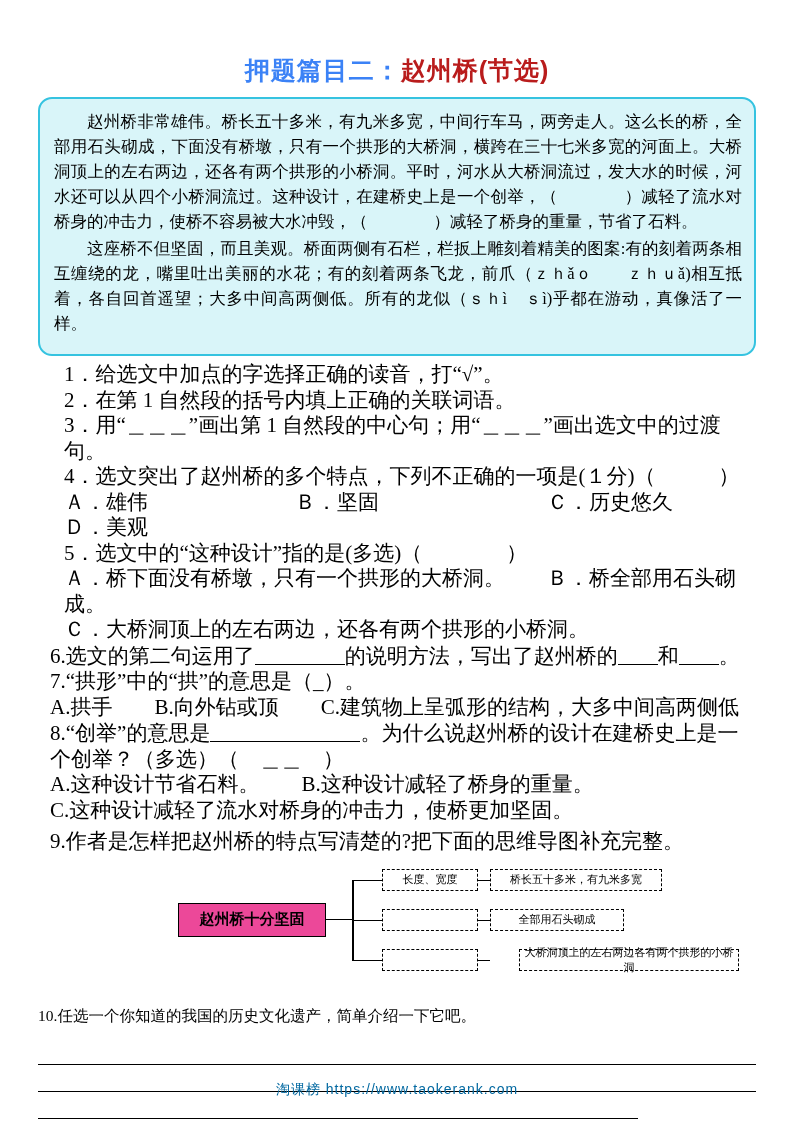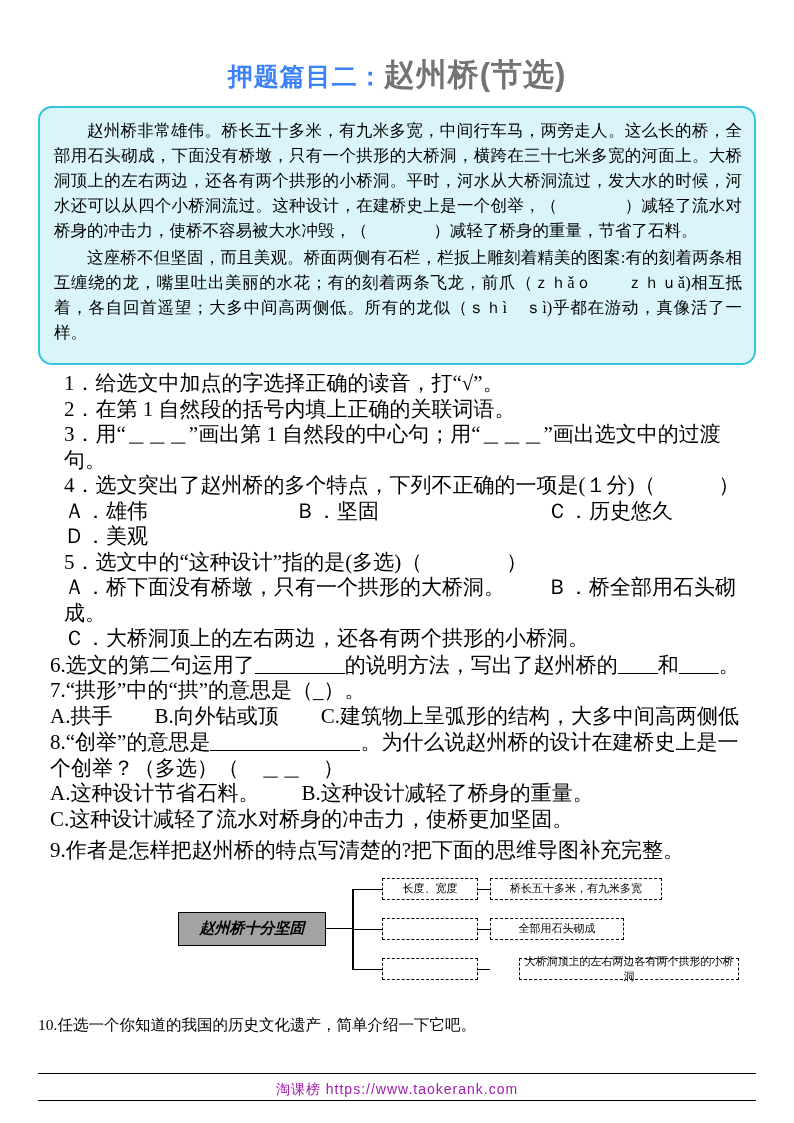--- a/index.html
+++ b/index.html
@@ -34,22 +34,22 @@
   .title-blue {
     font-family: "Liberation Sans", "DejaVu Sans", sans-serif;
     font-weight: bold;
     font-size: 25px;
     color: #3b82f6;
     letter-spacing: 1px;
   }
   .title-red {
     font-family: "Liberation Sans", "DejaVu Sans", sans-serif;
     font-weight: bold;
-    font-size: 31px;
-    color: #737373;
+    font-size: 25px;
+    color: #b91c1c;
     letter-spacing: 1px;
   }
 
   
   .passage-box {
     border: 2px solid #35c3e0;
     border-radius: 14px;
     background: #d9f5f9;
     padding: 10px 12px 18px 14px;
     box-sizing: border-box;
@@ -101,22 +101,21 @@
     width: 148px;
     height: 34px;
     border: 1.5px solid #000;
     box-sizing: border-box;
     display: flex;
     align-items: center;
     justify-content: center;
     font-size: 15px;
     font-weight: bold;
     font-family: "Liberation Sans", "DejaVu Sans", sans-serif;
-    background: #a3a3a3;
-    font-style: italic;
+    background: #ec4899;
   }
   .node-dashed {
     position: absolute;
     border: 1.5px dashed #000;
     box-sizing: border-box;
     display: flex;
     align-items: center;
     justify-content: center;
     font-size: 11px;
     font-family: "Liberation Sans", "DejaVu Sans", sans-serif;
@@ -149,21 +148,21 @@
   .ans-line.short { width: 600px; }
 
   
   .footer {
     position: absolute;
     left: 0;
     bottom: 24px;
     width: 794px;
     text-align: center;
     font-size: 14px;
-    color: #a21caf;
+    color: #0369a1;
     font-family: "Liberation Sans", "DejaVu Sans", sans-serif;
     letter-spacing: 1px;
   }
 </style>
 </head>
 <body>
 
 <div class="page">
 
   <div class="title-row">

